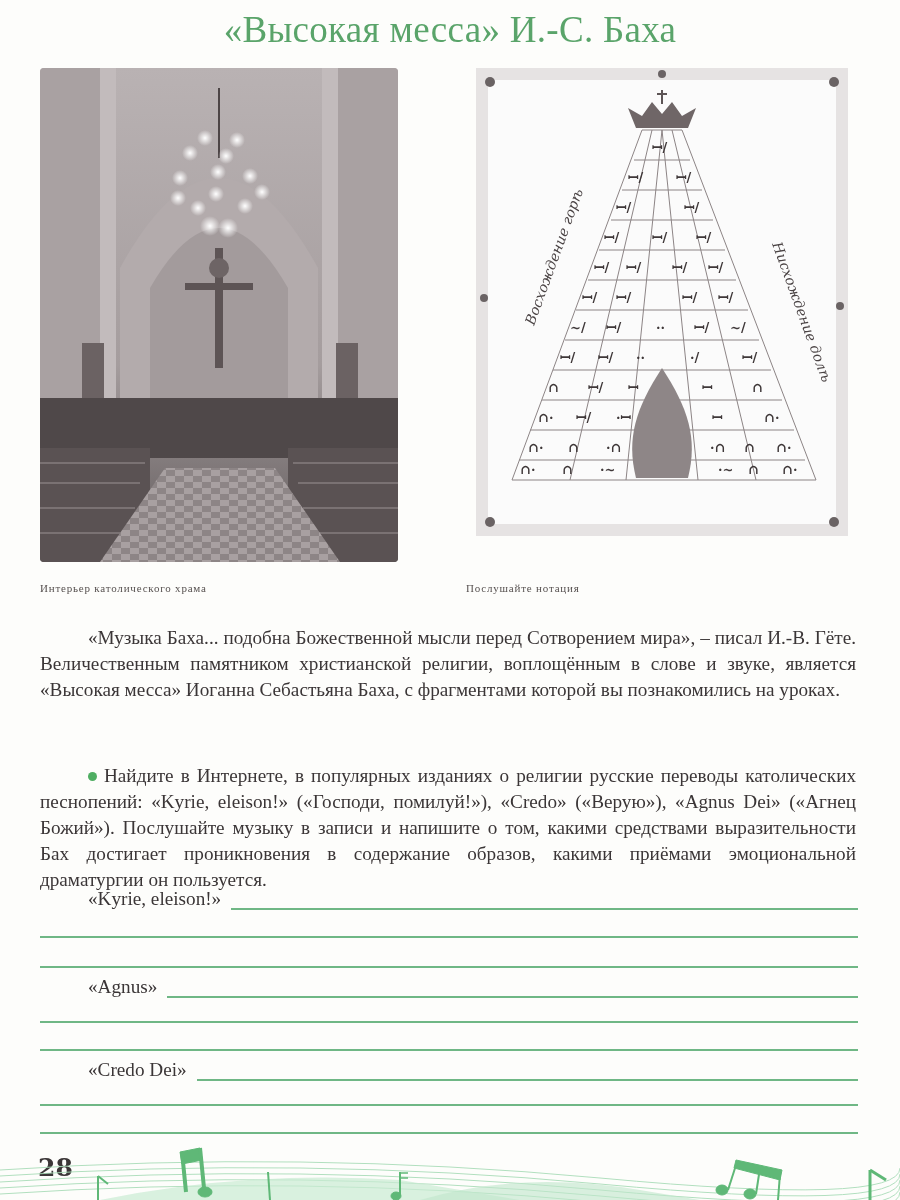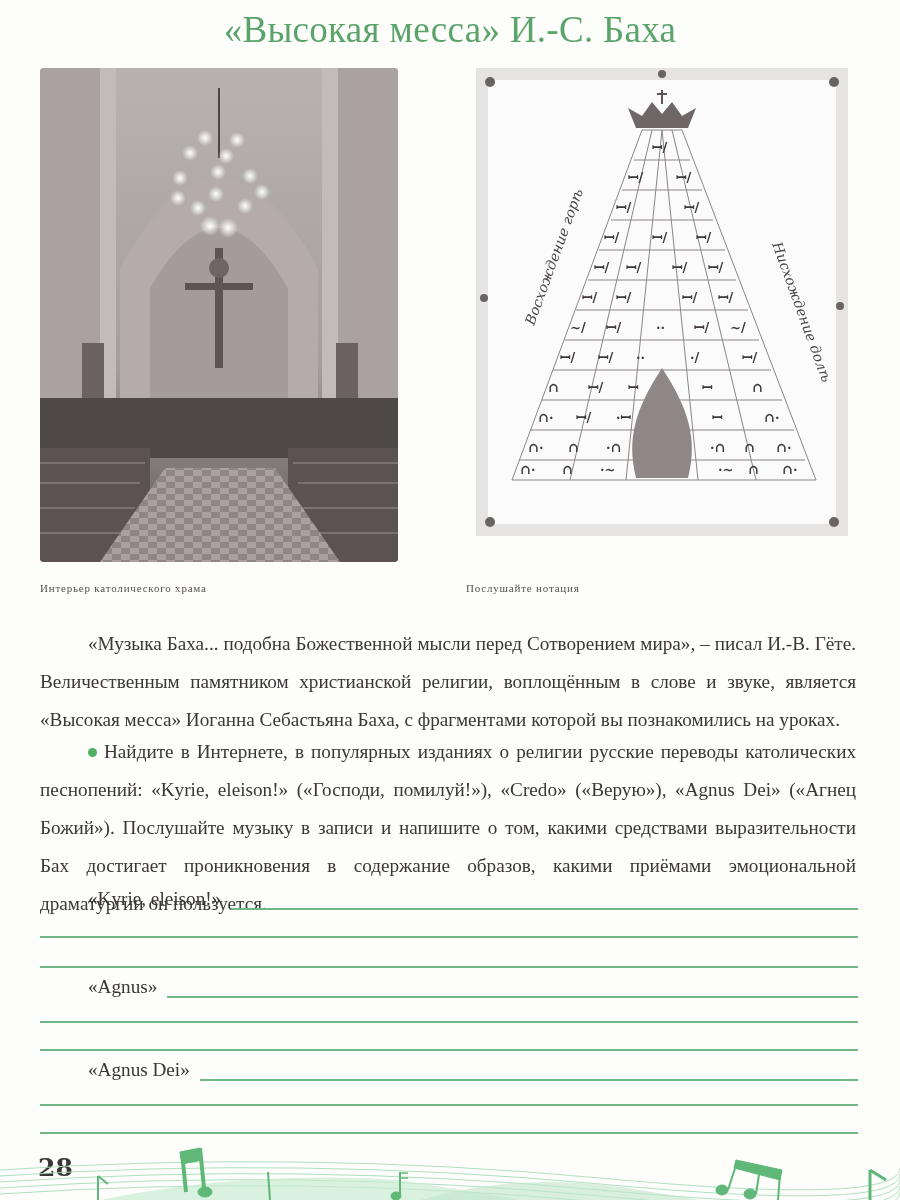--- a/index.html
+++ b/index.html
@@ -27,21 +27,21 @@
       position: absolute; left: 476px; top: 68px; width: 372px; height: 468px;
     }
     .caption {
       position: absolute; top: 582px;
       font-size: 11px; color: #56504f; letter-spacing: 0.8px;
     }
     .caption.left { left: 40px; }
     .caption.right { left: 466px; }
     .para {
       position: absolute; left: 40px; width: 816px;
-      font-size: 19.2px; line-height: 38px;
+      font-size: 19.2px; line-height: 26px;
       text-align: justify; color: #3b3637;
     }
     .para .indent { display: inline-block; width: 48px; }
     .bullet {
       display: inline-block; width: 9px; height: 9px; border-radius: 50%;
       background: #4fae62; margin: 0 7px 2px 46px; vertical-align: middle;
     }
     .answer-row {
       position: absolute; left: 40px; width: 818px;
       display: flex; align-items: flex-end;
@@ -235,21 +235,21 @@
   </svg>
 </div>
 
 <div class="caption left">Интерьер католического храма</div>
 <div class="caption right">Послушайте нотация</div>
 
 <div class="para" style="top:625px;">
   <span class="indent"></span><span>«Музыка Баха... подобна Божественной мысли перед Сотворением мира», – писал И.-В. Гёте. Величественным памятником христианской религии, воплощённым в слове и звуке, является «Высокая месса» Иоганна Себастьяна Баха, с фрагментами которой вы познакомились на уроках.</span>
 </div>
 
-<div class="para" style="top:733px;">
+<div class="para" style="top:763px;">
   <span class="bullet" style="margin-left:48px;"></span><span>Найдите в Интернете, в популярных изданиях о религии русские переводы католических песнопений: «Kyrie, eleison!» («Господи, помилуй!»), «Credo» («Верую»), «Agnus Dei» («Агнец Божий»). Послушайте музыку в записи и напишите о том, какими средствами выразительности Бах достигает проникновения в содержание образов, какими приёмами эмоциональной драматургии он пользуется.</span>
 </div>
 
 <div class="answer-row" style="top:886px;">
   <span class="answer-label">«Kyrie, eleison!»</span>
   <input class="answer-line" type="text" value="" style="">
 </div>
 <div class="answer-row" style="top:914px;">
   <input class="answer-line" type="text" value="" style="">
 </div>
@@ -260,21 +260,21 @@
   <span class="answer-label">«Agnus»</span>
   <input class="answer-line" type="text" value="" style="">
 </div>
 <div class="answer-row" style="top:999px;">
   <input class="answer-line" type="text" value="" style="">
 </div>
 <div class="answer-row" style="top:1027px;">
   <input class="answer-line" type="text" value="" style="">
 </div>
 <div class="answer-row" style="top:1057px;">
-  <span class="answer-label">«Agnus Dei»</span>
+  <span class="answer-label">«Credo Dei»</span>
   <input class="answer-line" type="text" value="" style="">
 </div>
 <div class="answer-row" style="top:1082px;">
   <input class="answer-line" type="text" value="" style="">
 </div>
 <div class="answer-row" style="top:1110px;">
   <input class="answer-line" type="text" value="" style="">
 </div>
 
 <div class="page-number">28</div>

